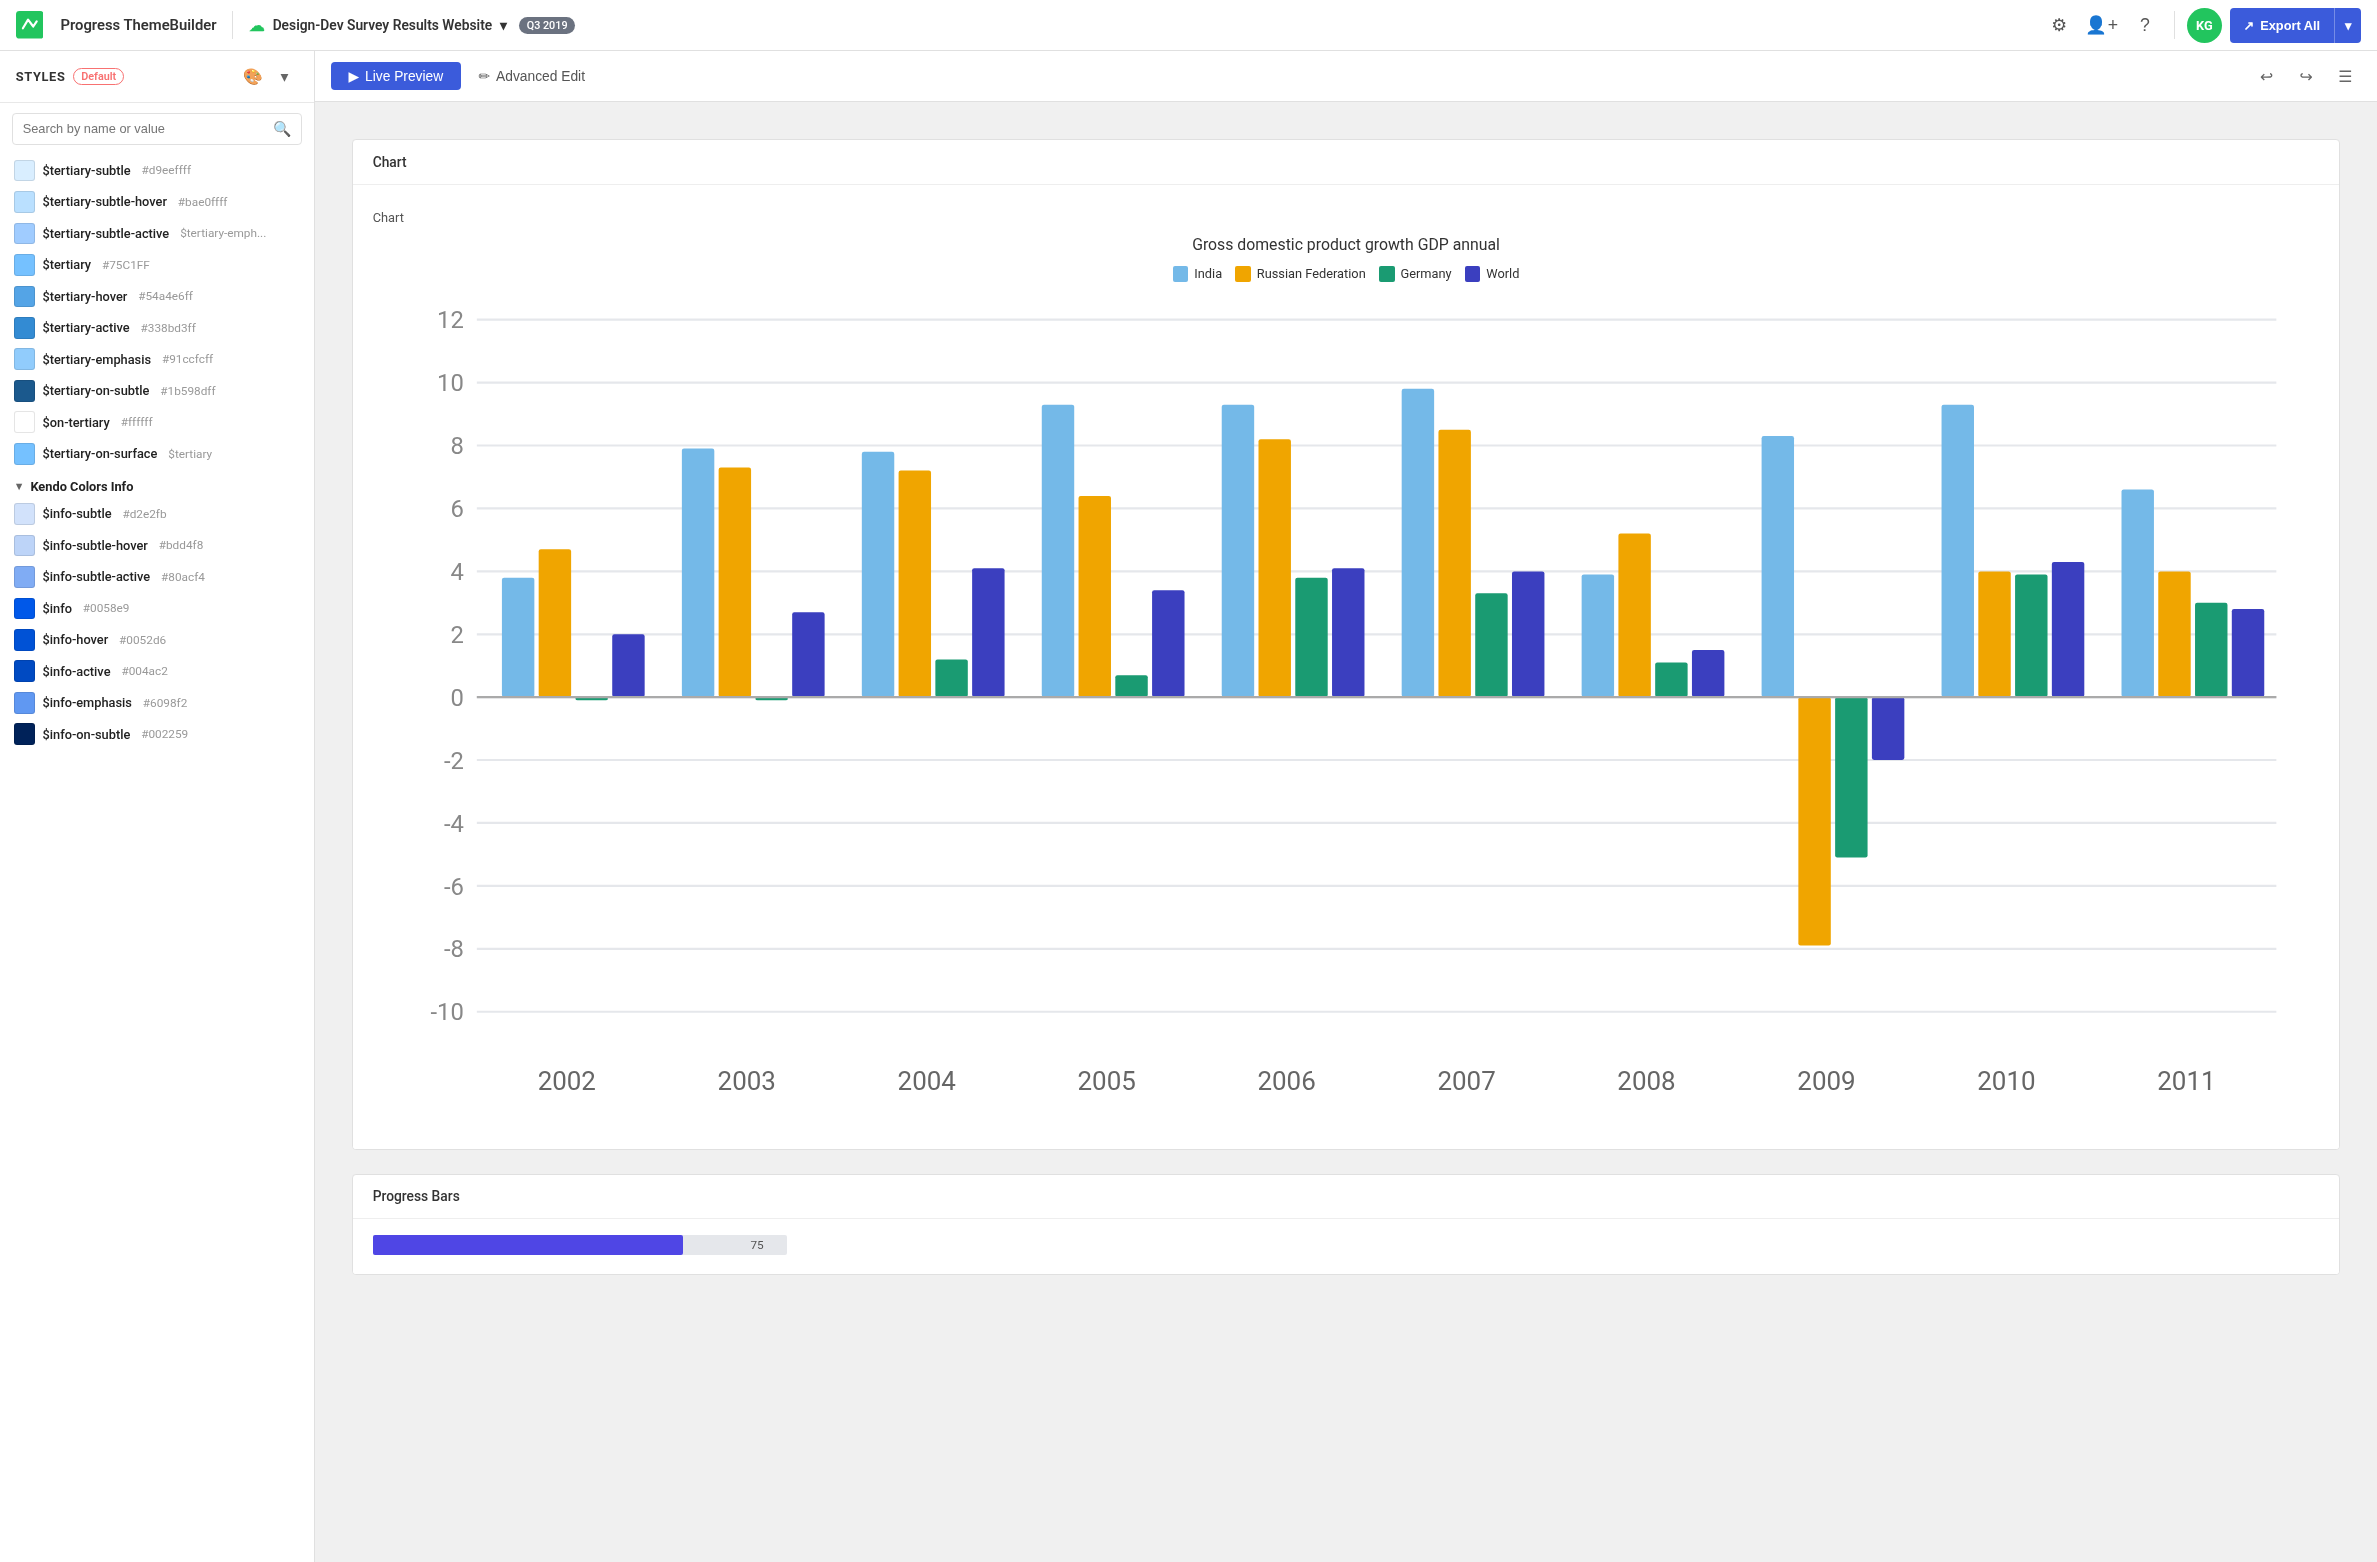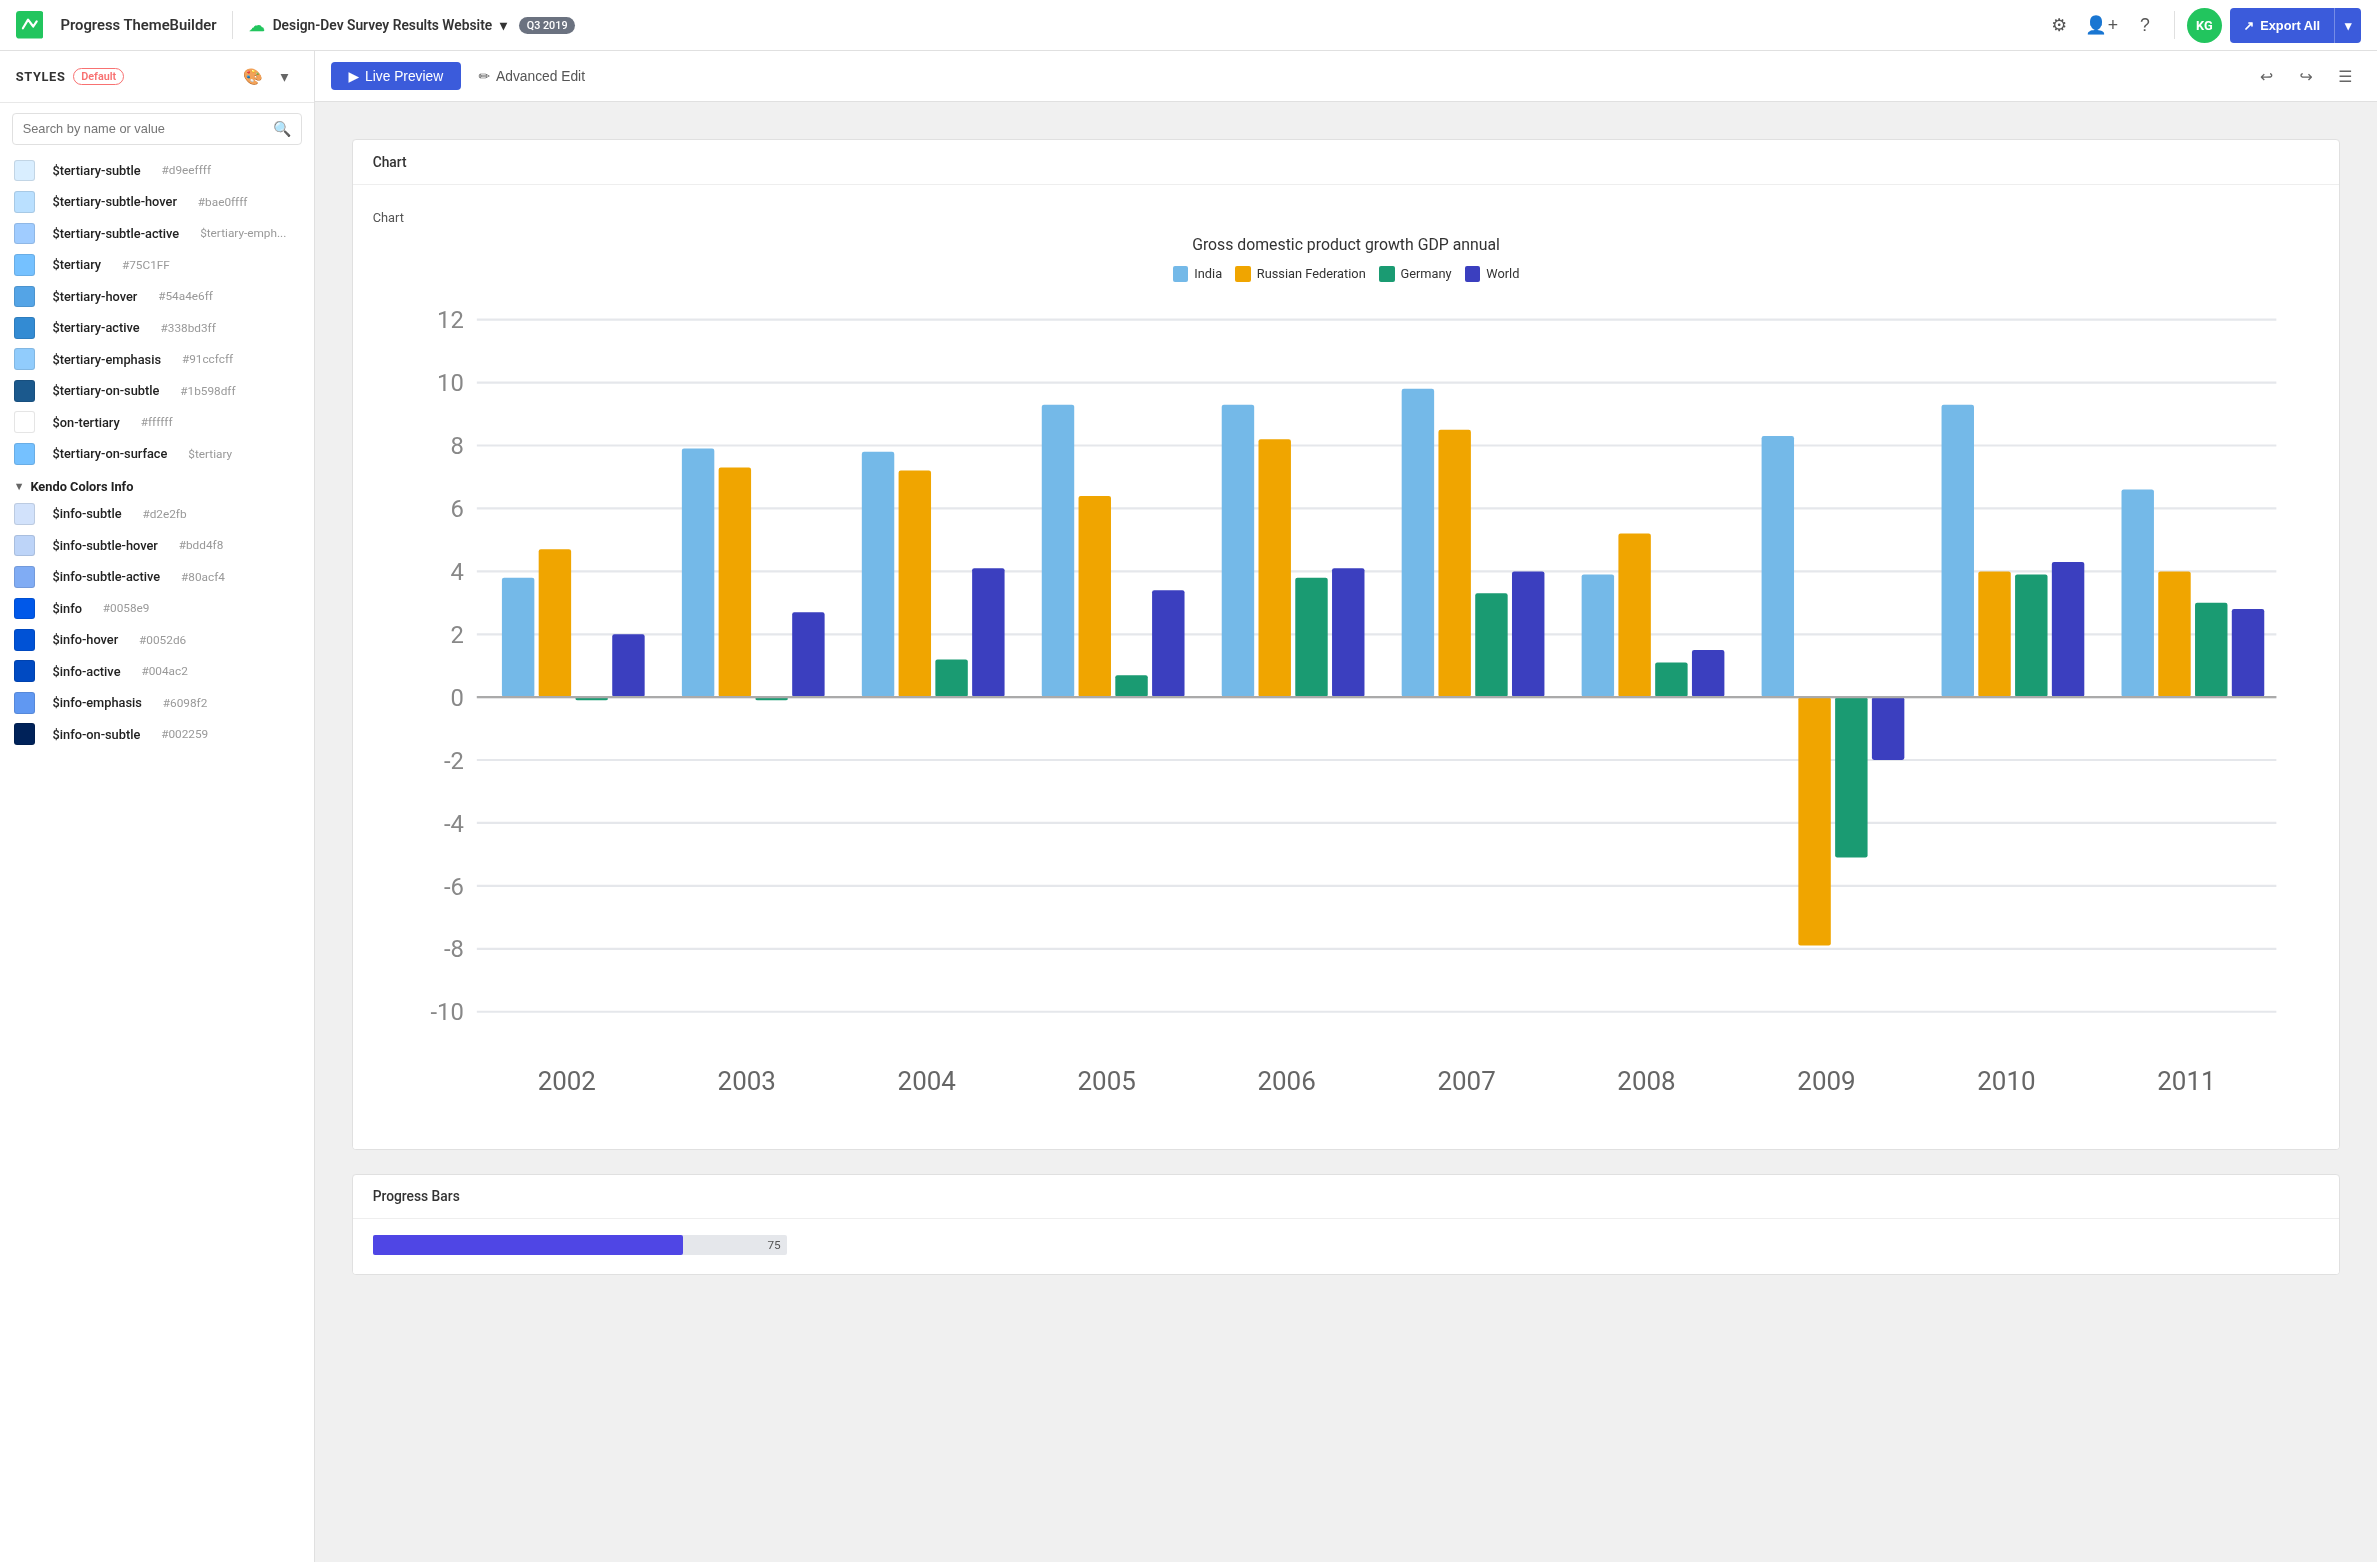--- a/index.html
+++ b/index.html
@@ -194,21 +194,21 @@
 
     .sidebar-list {
       overflow-y: auto;
       flex: 1;
       padding-bottom: 11.8px;
     }
     .color-item {
       display: flex;
       align-items: center;
       padding: 4.9px 13.8px;
-      gap: 17px;
+      gap: 7px;
       cursor: pointer;
     }
     .color-swatch {
       width: 21.7px;
       height: 21.7px;
       border-radius: 3px;
       border: 1px solid rgba(0,0,0,0.1);
       flex-shrink: 0;
     }
     .color-name {
@@ -370,21 +370,21 @@
       align-items: center;
       position: relative;
     }
     .progress-bar-fill {
       height: 100%;
       background: #4f46e5;
       border-radius: 2px;
     }
     .progress-bar-value {
       position: absolute;
-      right: 6px;
+      right: 23px;
       font-size: 11.8px;
       color: #555;
       margin-left: 11px;
     }
   </style>
 </head>
 <body>
 
 <nav class="topnav">
   <div class="topnav-logo">

